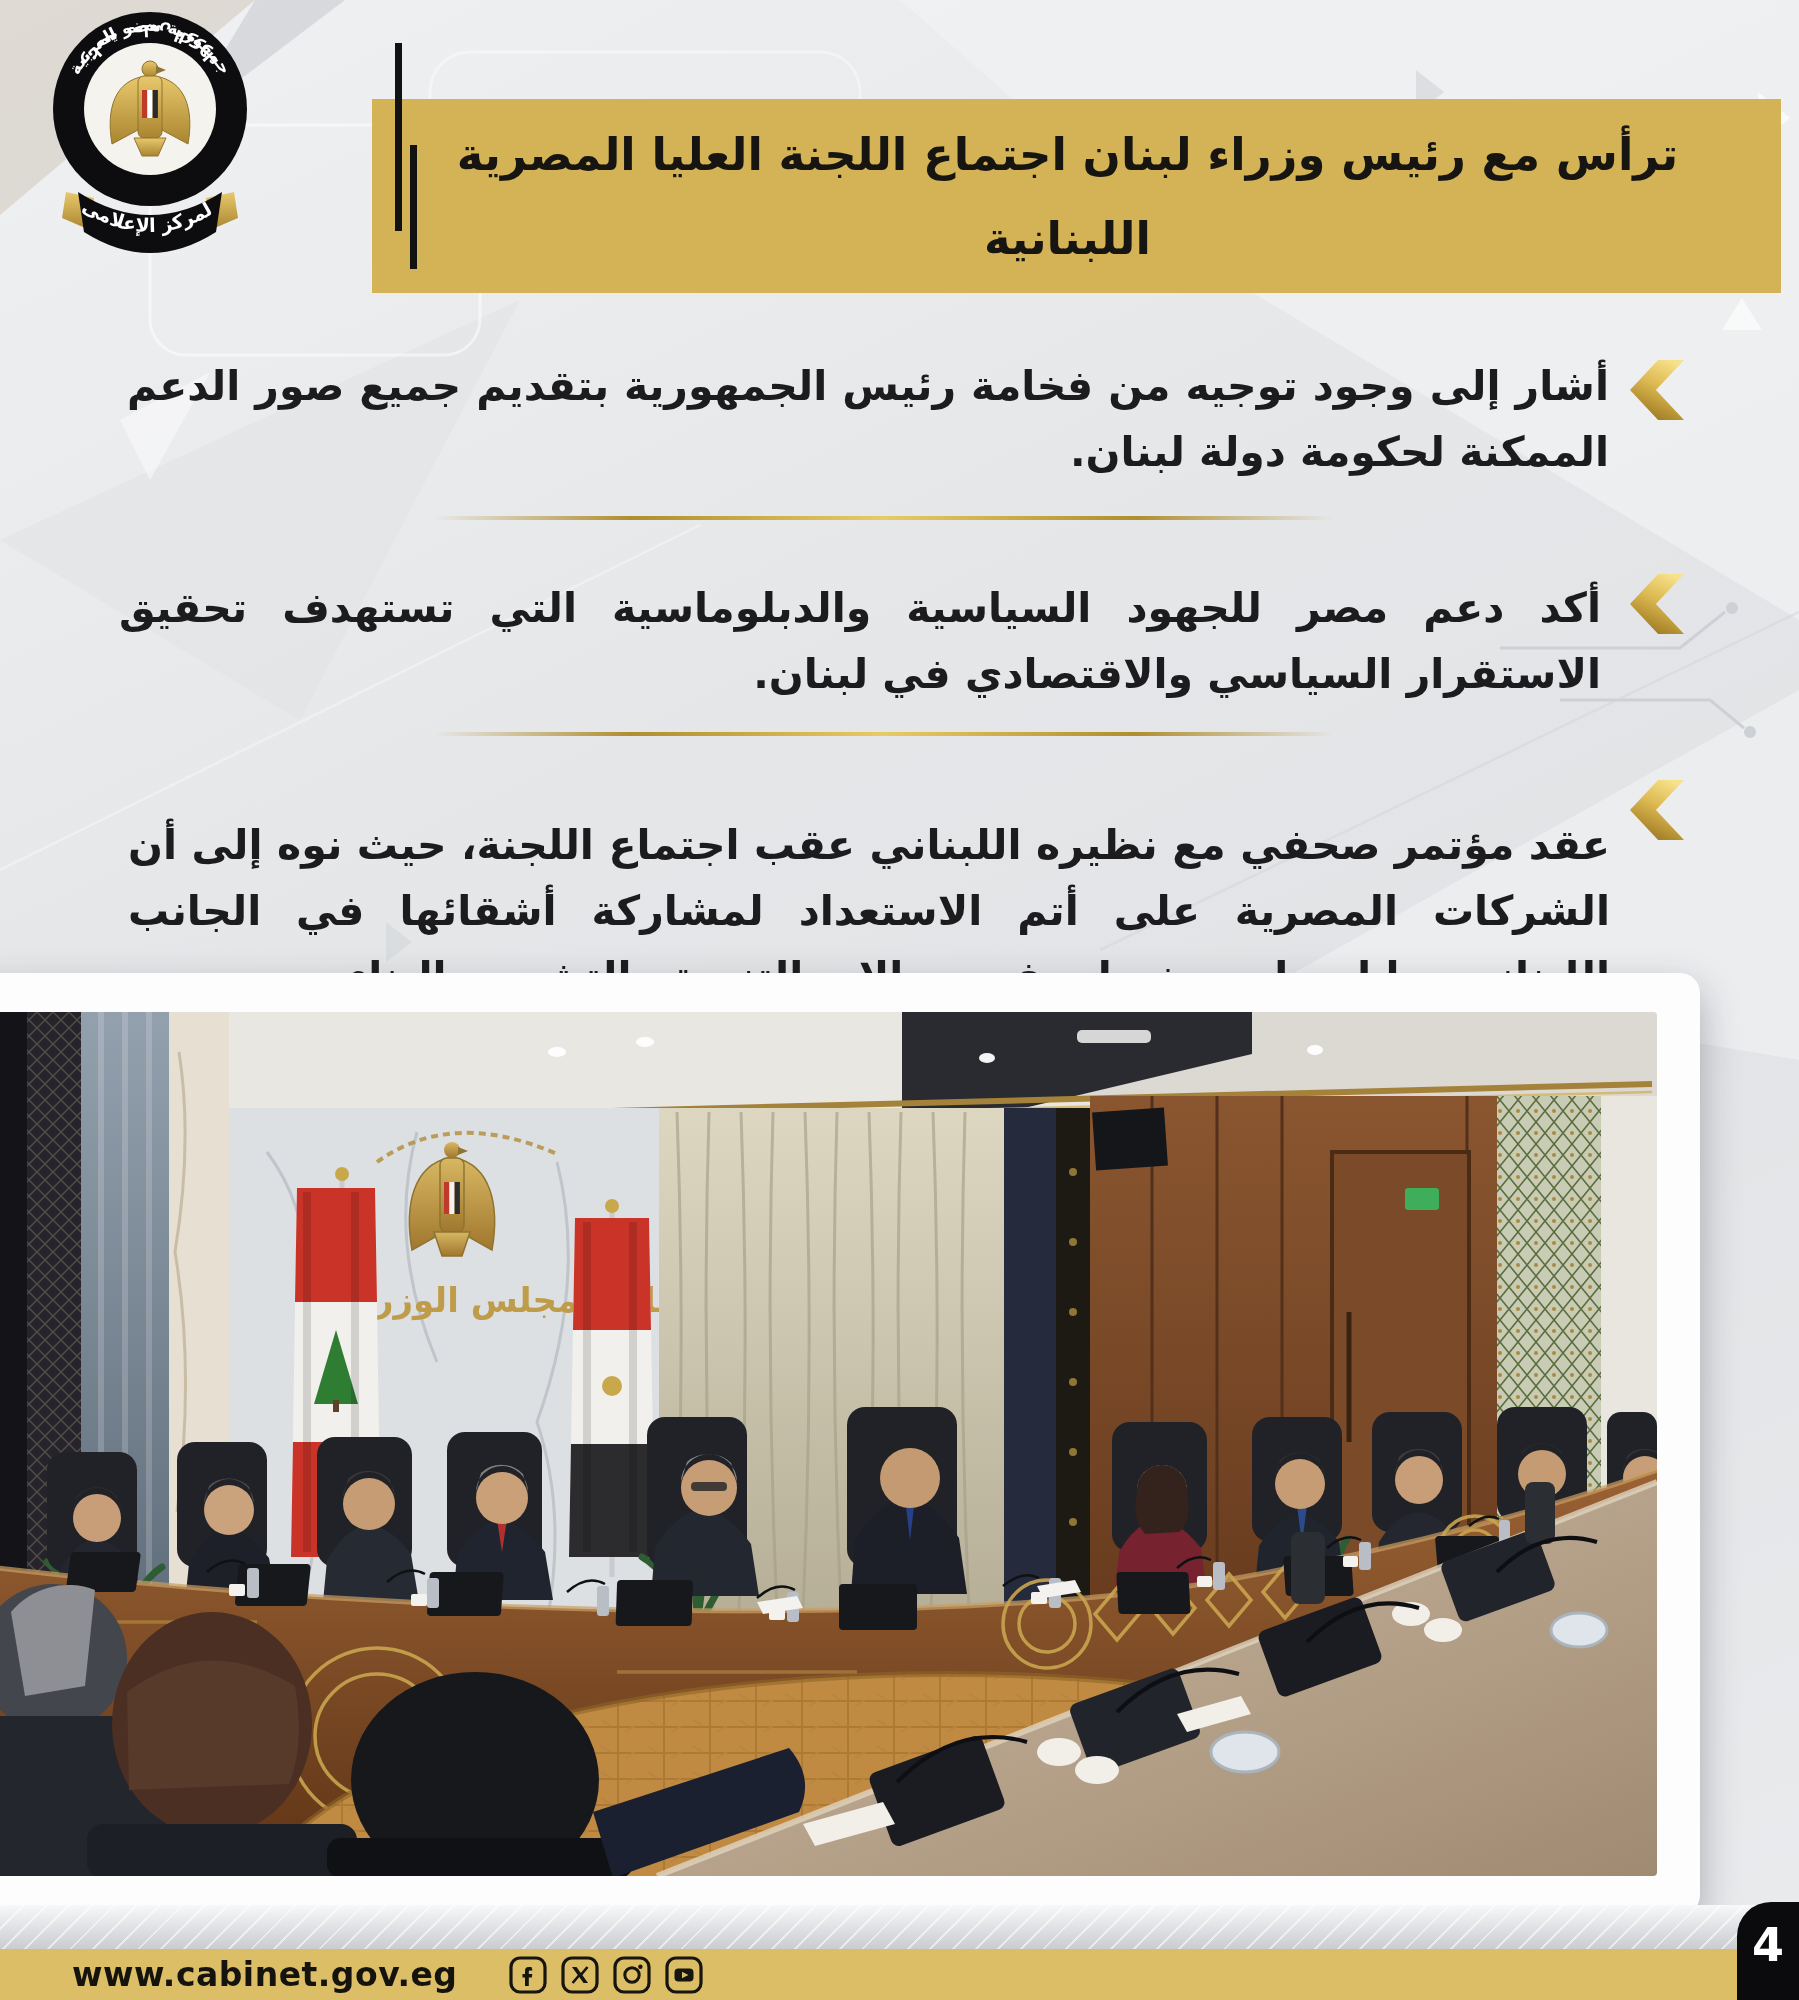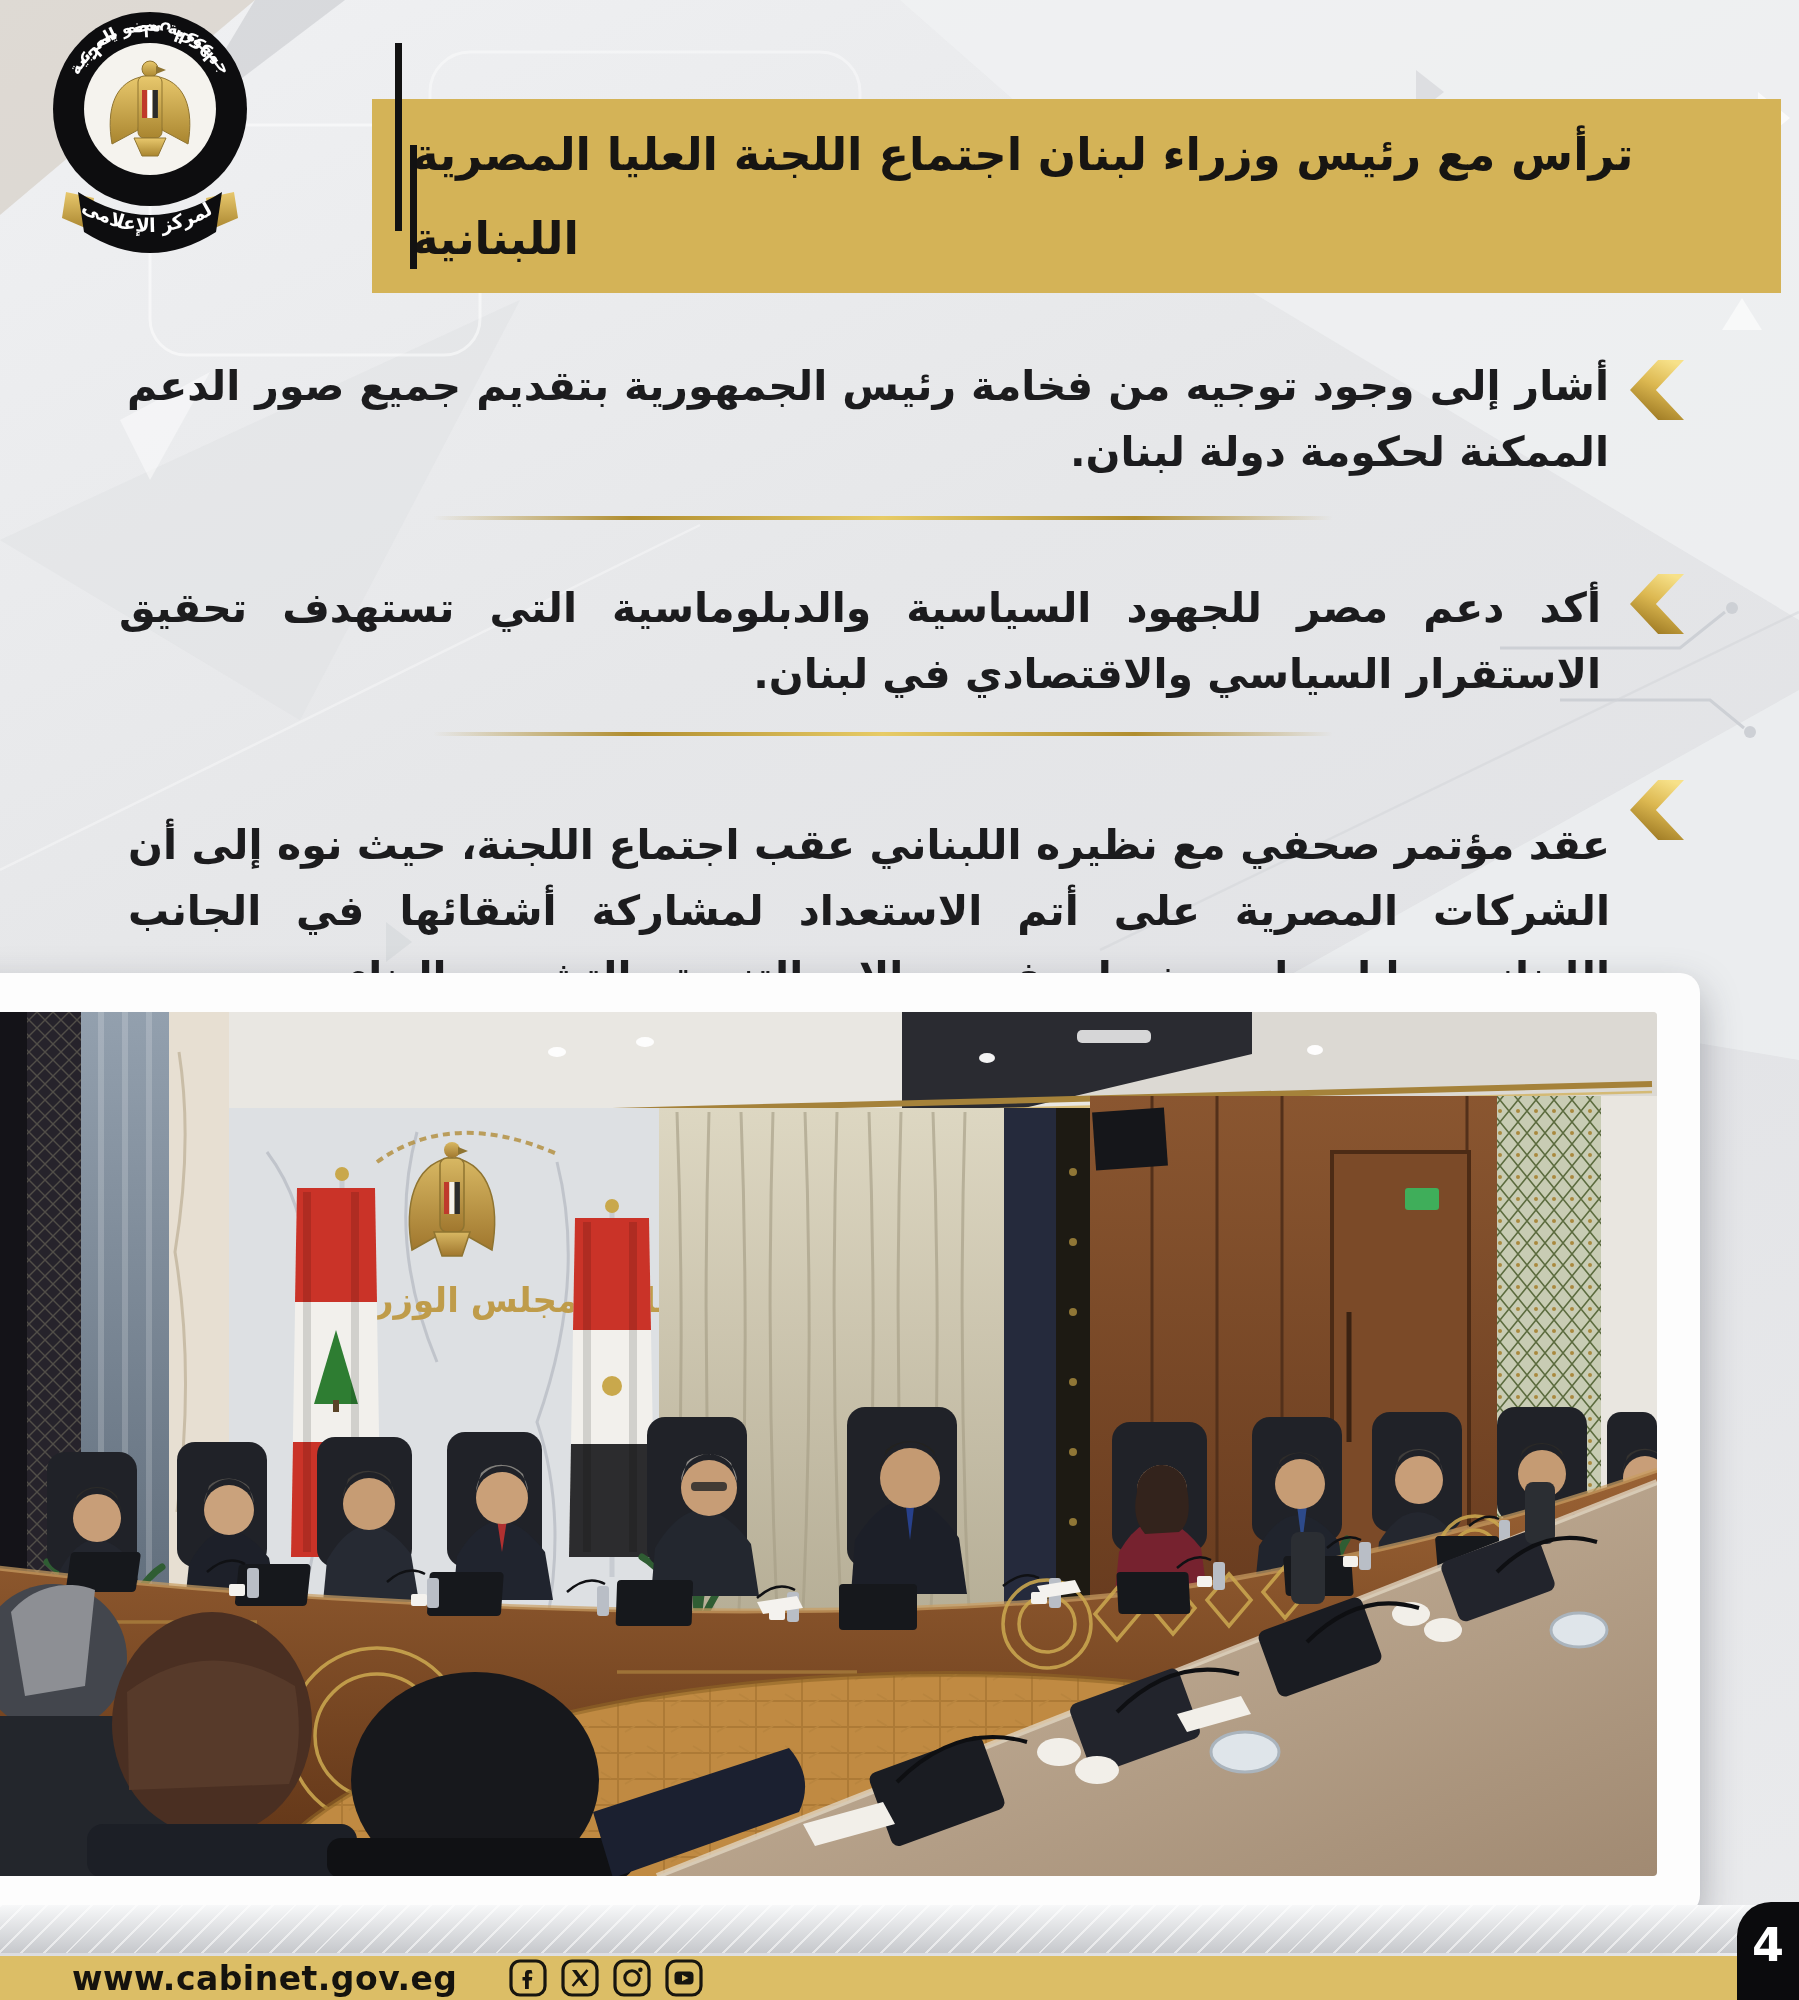--- a/index.html
+++ b/index.html
@@ -7,21 +7,21 @@
     position:relative;width:1799px;height:2000px;overflow:hidden;
     background:linear-gradient(155deg,#f0f1f3 0%,#e6e7e9 35%,#e2e3e6 60%,#eaebed 100%);
     font-family:"DejaVu Sans",sans-serif;
   }
   .layer{position:absolute;inset:0;}
   
   .logo{position:absolute;left:50px;top:6px;width:200px;height:252px;}
   
   .banner{
     position:absolute;left:372px;top:99px;width:1409px;height:194px;
-    direction:rtl;text-align:left;padding:14px 58px 0 40px;box-sizing:border-box;
+    direction:rtl;text-align:center;padding:14px 58px 0 40px;box-sizing:border-box;
     font-weight:bold;font-size:45px;line-height:84px;color:#171512;
   }
   .vline{position:absolute;background:#121212;width:7px;}
   .vline1{left:395px;top:43px;height:188px;}
   .vline2{left:410px;top:145px;height:124px;}
   
   .bullet-text{
     position:absolute;right:189px;width:1482px;direction:rtl;
     font-size:41px;font-weight:bold;color:#1c1c1e;line-height:66px;
     text-align:justify;text-align-last:right;
@@ -45,21 +45,21 @@
   
   .hatch-band{
     position:absolute;left:0;top:1905px;width:100%;height:48px;
     background:linear-gradient(#f7f8f9,#c6c8cc);
   }
   .hatch-band::after{
     content:"";position:absolute;inset:0;
     background:repeating-linear-gradient(135deg,rgba(255,255,255,.55) 0 2px,rgba(255,255,255,0) 2px 16px);
   }
   .footer{
-    position:absolute;left:0;bottom:0;width:100%;height:44px;
+    position:absolute;left:0;bottom:0;width:100%;height:51px;
     display:flex;align-items:center;padding-left:72px;box-sizing:border-box;gap:50px;
   }
   .site{font-size:33px;font-weight:bold;color:#15130e;letter-spacing:.5px;}
   .socials{display:flex;gap:12px;align-items:center;}
   .social{width:40px;height:40px;display:block;}
   .page-badge{
     position:absolute;left:1737px;top:1902px;width:62px;height:98px;
     background:#0b0b0d;border-top-left-radius:34px;color:#fff;
     font-size:46px;font-weight:bold;display:flex;justify-content:center;align-items:flex-start;
     padding-top:16px;box-sizing:border-box;

